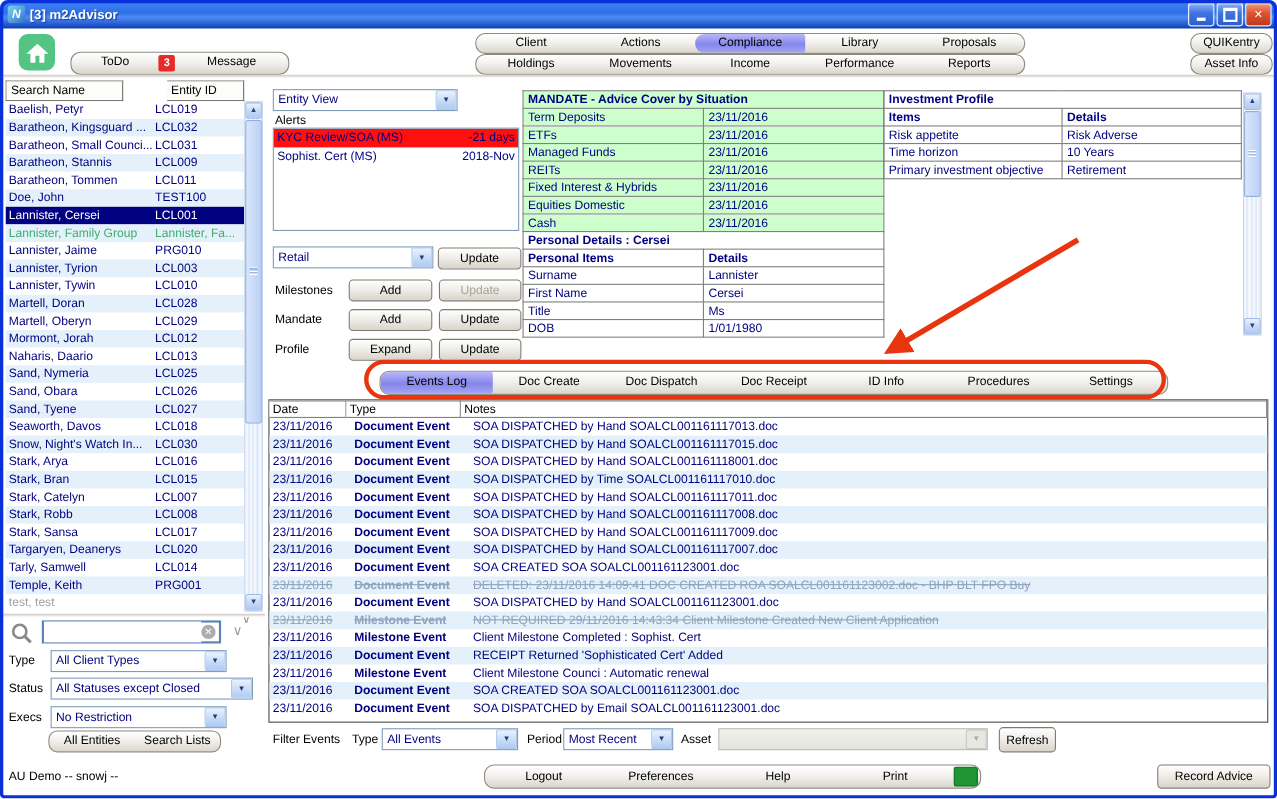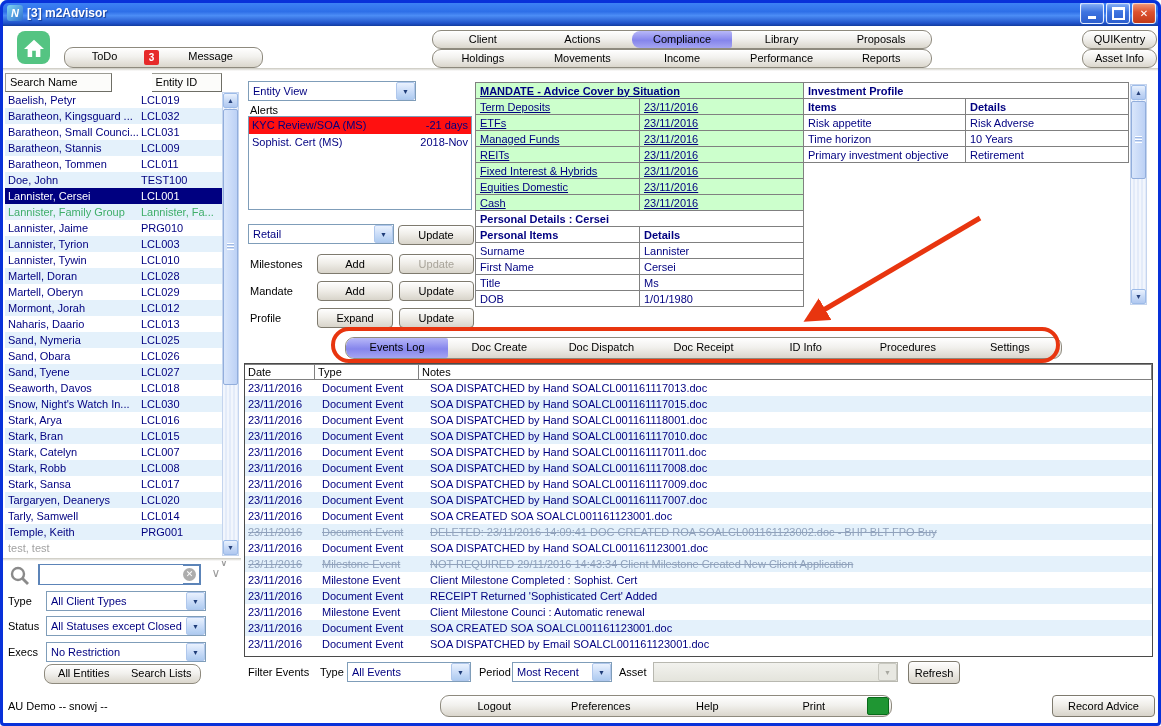--- a/index.html
+++ b/index.html
@@ -54,32 +54,32 @@
   .client-row.selected{background:#000080 !important;color:#fff;}
   .client-row.group{color:#3FAE6A;}
   .client-row.ghost{color:#A2A2A2;}
   
   .alert-row{display:flex;height:17px;line-height:17px;color:#000080;padding:0 3px;}
   .alert-row .a-val{margin-left:auto;}
   .alert-row.alert-red{background:#FF1010;}
   
   table.dtab{border-collapse:collapse;table-layout:fixed;}
   table.dtab td{border:1px solid #808080;height:16px;padding:0 4px;color:#000080;overflow:hidden;white-space:nowrap;box-sizing:border-box;}
-  table.dtab td.green{background:#CCFFCC;text-decoration:underline;}
+  table.dtab td.green{background:#CCFFCC;}
   table.dtab td.ttl{font-weight:bold;}
   
   .ev-wrap{border:1px solid #4A4A4A;background:#fff;box-sizing:border-box;}
   .ev-head{display:flex;}
   .ev-hcell{border:1px solid #808080;border-left:none;background:#FFFFFF;padding:1px 3px;color:#000;box-sizing:border-box;}
   .ev-hcell:first-child{border-left:none;}
   .ev-row{display:flex;height:16px;line-height:16px;color:#000080;}
   .ev-body div.ev-row:nth-of-type(even){background:#E4F1FB;}
   .ev-row span{overflow:hidden;white-space:nowrap;}
   .ev-d{width:70px;padding-left:3px;flex:none;}
-  .ev-t{width:104px;padding-left:4px;flex:none;}
+  .ev-t{width:104px;padding-left:4px;flex:none;font-weight:bold;}
   .ev-n{flex:1;padding-left:4px;}
   .ev-row.struck{color:#90A2BC;text-decoration:line-through;}
   
   .lbl{color:#000;}
   
   .red-oval{position:absolute;left:331px;top:327px;width:729px;height:36px;border:4px solid #E8350F;border-radius:20px;z-index:60;pointer-events:none;box-sizing:border-box;}
   .divider-h{background:linear-gradient(180deg,#C9C7BE,#FFFFFF);}
 </style>
 </head>
 <body>
@@ -313,21 +313,21 @@
   <span style="width:13px;height:13px;border-radius:50%;background:#ADADAD;color:#fff;font-size:9px;line-height:13px;text-align:center;margin-right:3px;">✕</span>
 </div>
 <div class="abs" style="left:206px;top:566px;width:20px;height:16px;color:#9A9A9A;font-size:12px;text-align:center;">∨</div>
 
 <div class="abs lbl" style="left:8px;top:595px;">Type</div>
 <div class="xp-select abs" style="left:46px;top:591px;width:160px;height:20px;">
   <span>All Client Types</span>
   <span class="sel-arrow">▼</span>
 </div>
 <div class="abs lbl" style="left:8px;top:620px;">Status</div>
-<div class="xp-select abs" style="left:46px;top:616px;width:160px;height:20px;">
+<div class="xp-select abs" style="left:46px;top:616px;width:184px;height:20px;">
   <span>All Statuses except Closed</span>
   <span class="sel-arrow">▼</span>
 </div>
 <div class="abs lbl" style="left:8px;top:646px;">Execs</div>
 <div class="xp-select abs" style="left:46px;top:642px;width:160px;height:20px;">
   <span>No Restriction</span>
   <span class="sel-arrow">▼</span>
 </div>
 <div class="pill abs" style="left:44px;top:664px;width:155px;height:18px;border-radius:8px;">
   <span class="pill-cell" style="line-height:16px;">All Entities</span>
@@ -544,21 +544,21 @@
 
       <div class="ev-row">
         <span class="ev-d">23/11/2016</span>
         <span class="ev-t">Document Event</span>
         <span class="ev-n">SOA DISPATCHED by Hand SOALCL001161118001.doc</span>
       </div>
 
       <div class="ev-row">
         <span class="ev-d">23/11/2016</span>
         <span class="ev-t">Document Event</span>
-        <span class="ev-n">SOA DISPATCHED by Hand SOALCL001161117010.doc</span>
+        <span class="ev-n">SOA DISPATCHED by Time SOALCL001161117010.doc</span>
       </div>
 
       <div class="ev-row">
         <span class="ev-d">23/11/2016</span>
         <span class="ev-t">Document Event</span>
         <span class="ev-n">SOA DISPATCHED by Hand SOALCL001161117011.doc</span>
       </div>
 
       <div class="ev-row">
         <span class="ev-d">23/11/2016</span>

